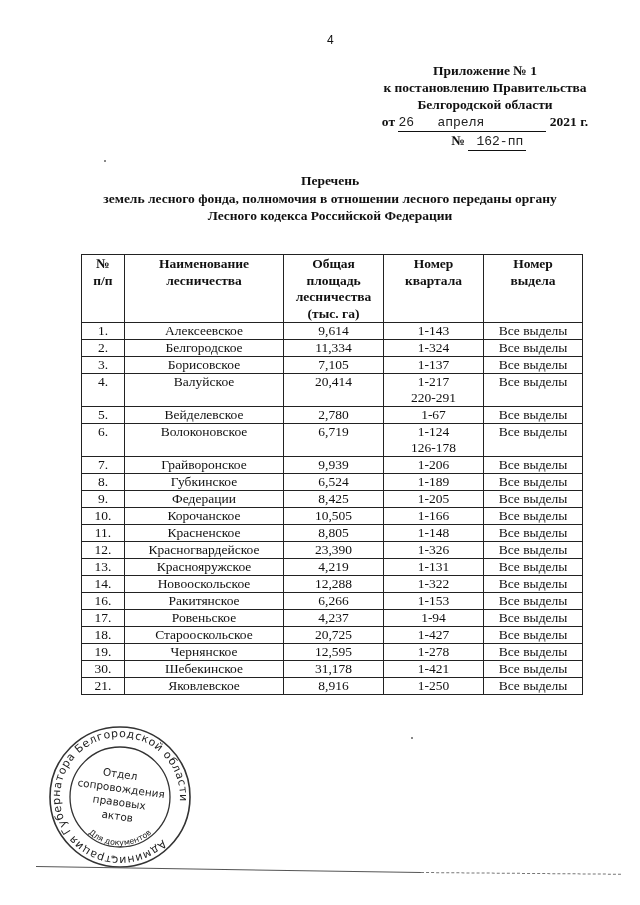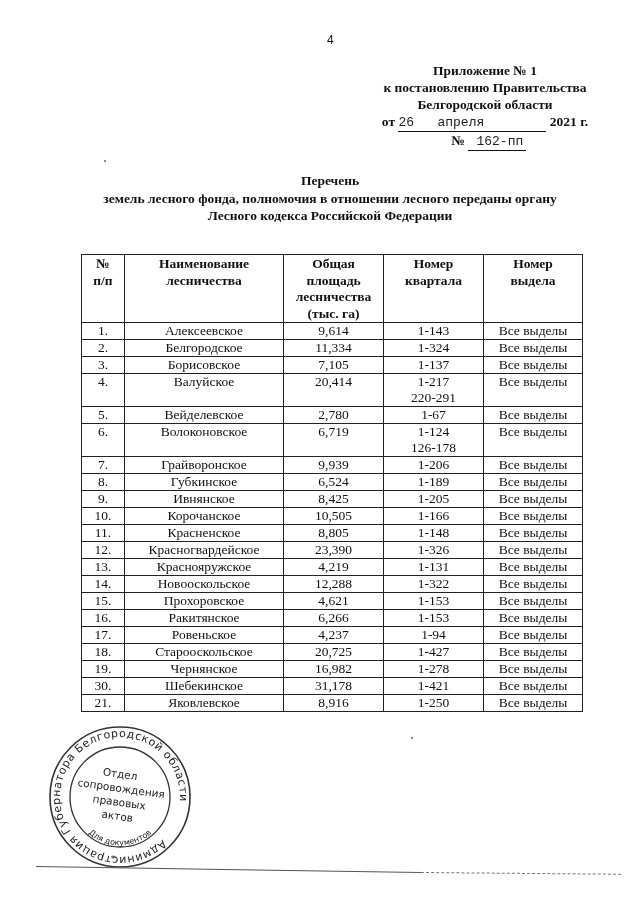--- a/index.html
+++ b/index.html
@@ -149,21 +149,21 @@
         <td class="c1">8.</td>
         <td class="c2">Губкинское</td>
         <td class="c3">6,524</td>
         <td class="c4">
           <span class="cellline">1-189</span>
         </td>
         <td class="c5">Все выделы</td>
       </tr>
       <tr>
         <td class="c1">9.</td>
-        <td class="c2">Ивнянское</td>
+        <td class="c2">Федерации</td>
         <td class="c3">8,425</td>
         <td class="c4">
           <span class="cellline">1-205</span>
         </td>
         <td class="c5">Все выделы</td>
       </tr>
       <tr>
         <td class="c1">10.</td>
         <td class="c2">Корочанское</td>
         <td class="c3">10,505</td>
@@ -202,29 +202,20 @@
       <tr>
         <td class="c1">14.</td>
         <td class="c2">Новооскольское</td>
         <td class="c3">12,288</td>
         <td class="c4">
           <span class="cellline">1-322</span>
         </td>
         <td class="c5">Все выделы</td>
       </tr>
       <tr>
-        <td class="c1">15.</td>
-        <td class="c2">Прохоровское</td>
-        <td class="c3">4,621</td>
-        <td class="c4">
-          <span class="cellline">1-153</span>
-        </td>
-        <td class="c5">Все выделы</td>
-      </tr>
-      <tr>
         <td class="c1">16.</td>
         <td class="c2">Ракитянское</td>
         <td class="c3">6,266</td>
         <td class="c4">
           <span class="cellline">1-153</span>
         </td>
         <td class="c5">Все выделы</td>
       </tr>
       <tr>
         <td class="c1">17.</td>
@@ -240,21 +231,21 @@
         <td class="c2">Старооскольское</td>
         <td class="c3">20,725</td>
         <td class="c4">
           <span class="cellline">1-427</span>
         </td>
         <td class="c5">Все выделы</td>
       </tr>
       <tr>
         <td class="c1">19.</td>
         <td class="c2">Чернянское</td>
-        <td class="c3">16,982</td>
+        <td class="c3">12,595</td>
         <td class="c4">
           <span class="cellline">1-278</span>
         </td>
         <td class="c5">Все выделы</td>
       </tr>
       <tr>
         <td class="c1">30.</td>
         <td class="c2">Шебекинское</td>
         <td class="c3">31,178</td>
         <td class="c4">

